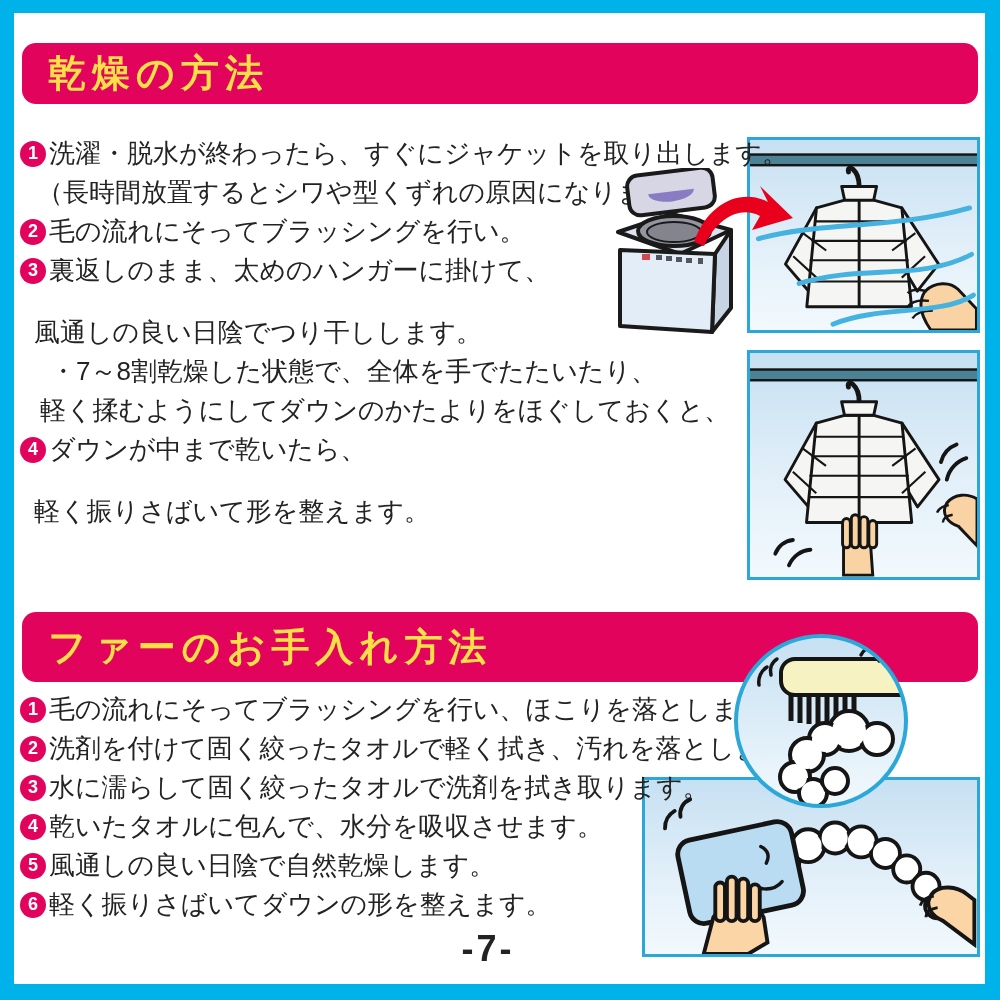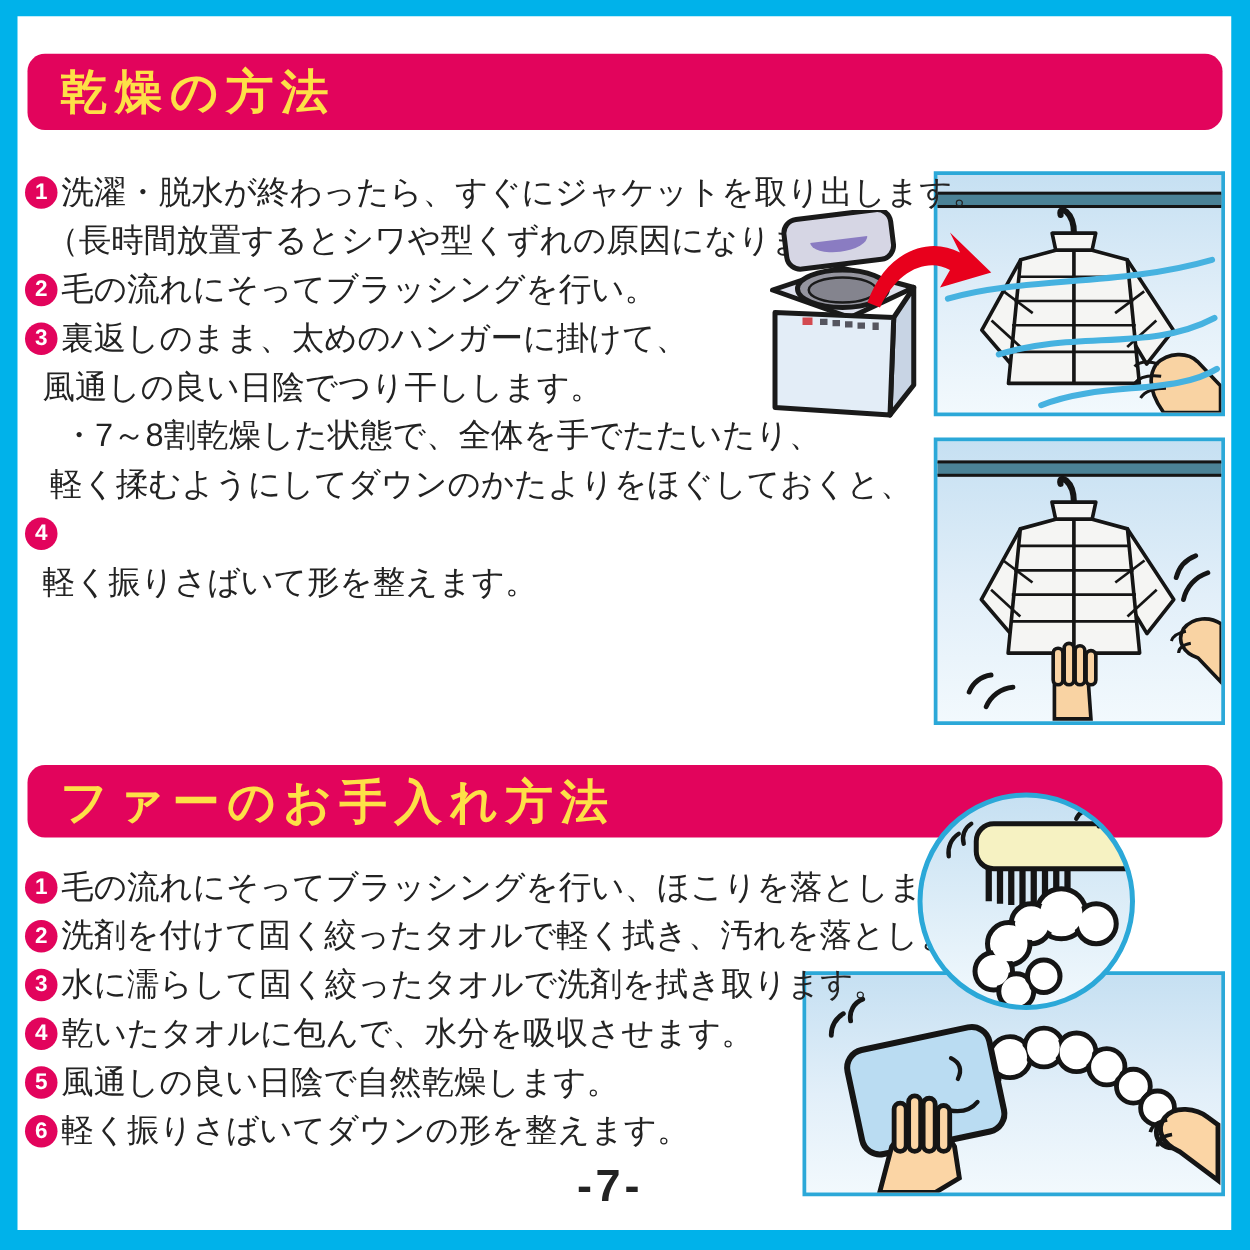--- a/index.html
+++ b/index.html
@@ -14,34 +14,34 @@
   .frame.left{left:0;top:0;width:14px;height:1000px;}
   .frame.right{left:985px;top:0;width:15px;height:1000px;}
 
   
   .sec-header{
     position:absolute;left:22px;width:956px;background:#e2045c;border-radius:14px;
     color:#fde047;font-weight:bold;font-size:38px;letter-spacing:6px;
     display:flex;align-items:center;padding-left:26px;box-sizing:border-box;z-index:1;
   }
   .sec-header.h1{top:43px;height:61px;}
-  .sec-header.h2{top:612px;height:58px;}
+  .sec-header.h2{top:612px;height:70px;}
 
   
   .steps{position:absolute;left:20px;z-index:2;}
   .steps.s1{top:134px;width:720px;}
   .steps.s2{top:690px;width:700px;}
   .line{display:flex;align-items:center;height:39px;font-size:26px;white-space:nowrap;}
   .badge{
     width:26px;height:26px;border-radius:50%;background:#e2045c;color:#fff;
     font-size:18px;font-weight:bold;display:inline-flex;align-items:center;justify-content:center;
     margin-right:3px;flex-shrink:0;
   }
   .ind-paren{padding-left:17px;}
-  .ind-cont{padding-left:14px;}
+  .ind-cont{padding-left:14px;margin-top:23px;}
   .ind-dot{padding-left:2px;margin-left:28px;}
   .ind-deep{padding-left:20px;}
 
   
   .panel{
     position:absolute;border:3px solid #2ba8d8;box-sizing:border-box;
     background:linear-gradient(180deg,#c6e0f2 0%,#e2eff9 55%,#f2f9fd 100%);z-index:1;
   }
   .panel.p1{left:747px;top:137px;width:233px;height:196px;}
   .panel.p2{left:747px;top:350px;width:233px;height:230px;}
@@ -91,20 +91,21 @@
       <span>風通しの良い日陰でつり干しします。</span>
     </div>
     <div class="line ind-dot">
       <span>・7～8割乾燥した状態で、全体を手でたたいたり、</span>
     </div>
     <div class="line ind-deep">
       <span>軽く揉むようにしてダウンのかたよりをほぐしておくと、</span>
     </div>
     <div class="line">
       <span class="badge">4</span>
+      <span>ダウンが中まで乾いたら、</span>
     </div>
     <div class="line ind-cont">
       <span>軽く振りさばいて形を整えます。</span>
     </div>
   </div>
 
   <div class="machine">
     <svg viewBox="0 0 125 170">
       <g stroke="#1a1a1a" stroke-width="4" stroke-linejoin="round">
         <g transform="rotate(-7 55 24)">

